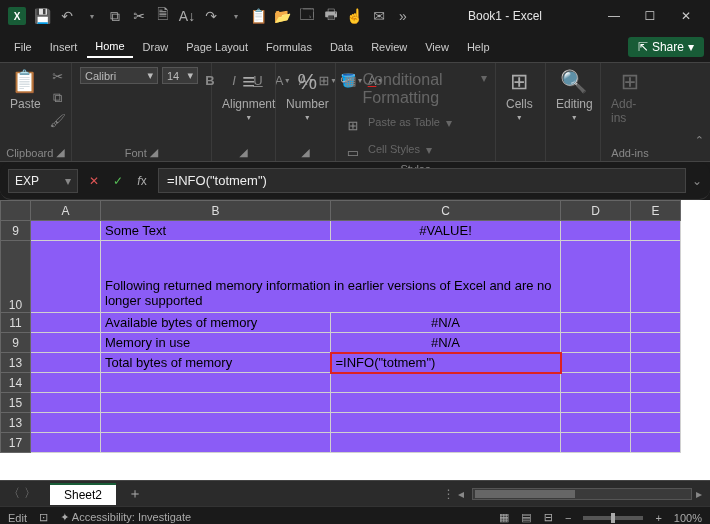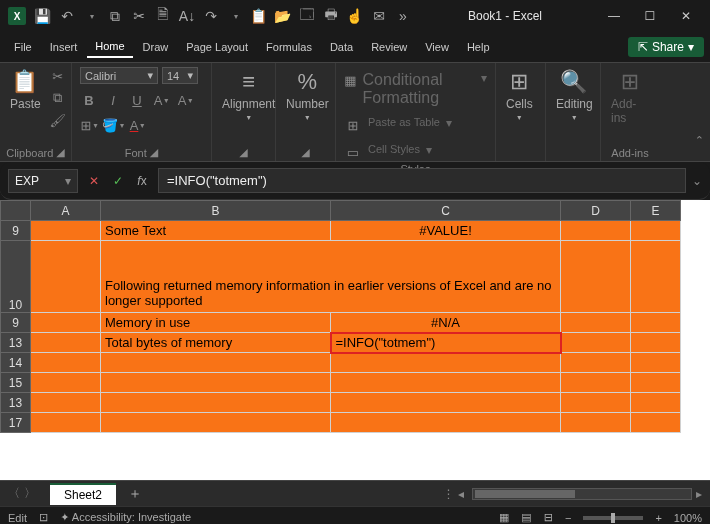--- a/index.html
+++ b/index.html
@@ -29,21 +29,21 @@
   .ribbon .disabled { color:#666; }
   .formula-bar { height: 38px; background:#1a1a1a; display:flex; align-items:center; padding:6px 8px; gap:6px; border-bottom:1px solid #333;border-radius:11px;}
   .name-box { width:70px; background:#2b2b2b; border:1px solid #444; padding:4px 6px; color:#eee; font-size:12px; display:flex; justify-content:space-between; align-items:center; cursor:text;}
   .fb-icons { display:flex; gap:4px; }
   .fb-icons .ic { width:20px; height:20px; display:flex; align-items:center; justify-content:center; color:#aaa; cursor:pointer;}
   .formula-input { flex:1; background:#2b2b2b; border:1px solid #444; padding:4px 8px; color:#eee; font-size:13px; cursor:text;}
   .grid-area { background:#fff; position:relative; height: 280px; overflow:hidden;}
   table.grid { border-collapse:collapse; table-layout:fixed; width: 680px; }
   table.grid th { background:#444; color:#ddd; font-weight:normal; border:1px solid #666; font-size:12px; height:20px; position:sticky; }
   table.grid th.rowh { background:#444; width:30px; }
-  table.grid td { border:1px solid #d0d0d0; height:20px; font-size:13px; color:#000; padding:0 4px; background:#f97316; overflow:hidden; white-space:nowrap;}
+  table.grid td { border:1px solid #d0d0d0; height:20px; font-size:13px; color:#000; padding:0 4px; background:#8b5cf6; overflow:hidden; white-space:nowrap;}
   .col-A{width:70px;} .col-B{width:230px;} .col-C{width:230px;} .col-D{width:70px;} .col-E{width:50px;}
   td.green { background:#b5d6a7; border:1px solid #7aa05a;}
   td.orange { background:#e27a2c; color:#000; border:1px solid #c56a25;}
   td.editing { background:#b5d6a7; border:2px solid #d22 !important; text-align:left;}
   th.sel-col, th.sel-row { background:#666; color:#fff; }
   .sheet-tabs { height:26px; background:#2b2b2b; display:flex; align-items:center; border-top:1px solid #444;}
   .sheet-tabs .nav { display:flex; gap:4px; padding:0 8px; color:#888;}
   .sheet-tabs .nav .ic { cursor:pointer; }
   .sheet-tabs .tab { background:#fff; color:#000; padding:3px 14px; font-size:12px; border-top:2px solid #185c37; margin-left:6px; cursor:pointer;}
   .sheet-tabs .add { margin-left:12px; color:#aaa; cursor:pointer; font-size:14px;}
@@ -114,21 +114,21 @@
       <div class="small-col">
         <span class="ic">✂</span>
         <span class="ic">⧉</span>
         <span class="ic">🖌</span>
       </div>
     </div>
     <div class="label"><span>Clipboard</span> ◢</div>
   </div>
 
   <div class="ribbon-group" style="width:140px;">
-    <div class="top" style="flex-direction:column; gap:3px; width:100%;">
+    <div class="top" style="flex-direction:row; gap:3px; width:100%;">
       <div style="display:flex; gap:4px;">
         <div class="dropdown" style="width:78px;">
             <span>Calibri</span>
             <span>▾</span>
           </div>
         <div class="dropdown" style="width:36px;">
             <span>14</span>
             <span>▾</span>
           </div>
       </div>
@@ -263,20 +263,28 @@
           <td></td>
         </tr>
   <tr style="height:72px;">
           <th class="rowh" style="vertical-align:bottom;">10</th>
     <td></td>
     <td class="orange" colspan="2" style="white-space:normal; vertical-align:bottom; padding:4px;">Following returned memory information in earlier versions of Excel and are no longer supported</td>
     <td></td>
           <td></td>
         </tr>
   <tr>
+          <th class="rowh">11</th>
+    <td></td>
+    <td class="green">Available bytes of memory</td>
+    <td class="green" style="text-align:center;">#N/A</td>
+    <td></td>
+          <td></td>
+        </tr>
+  <tr>
           <th class="rowh">9</th>
     <td></td>
     <td class="green">Memory in use</td>
     <td class="green" style="text-align:center;">#N/A</td>
     <td></td>
           <td></td>
         </tr>
   <tr>
           <th class="rowh sel-row">13</th>
     <td></td>

